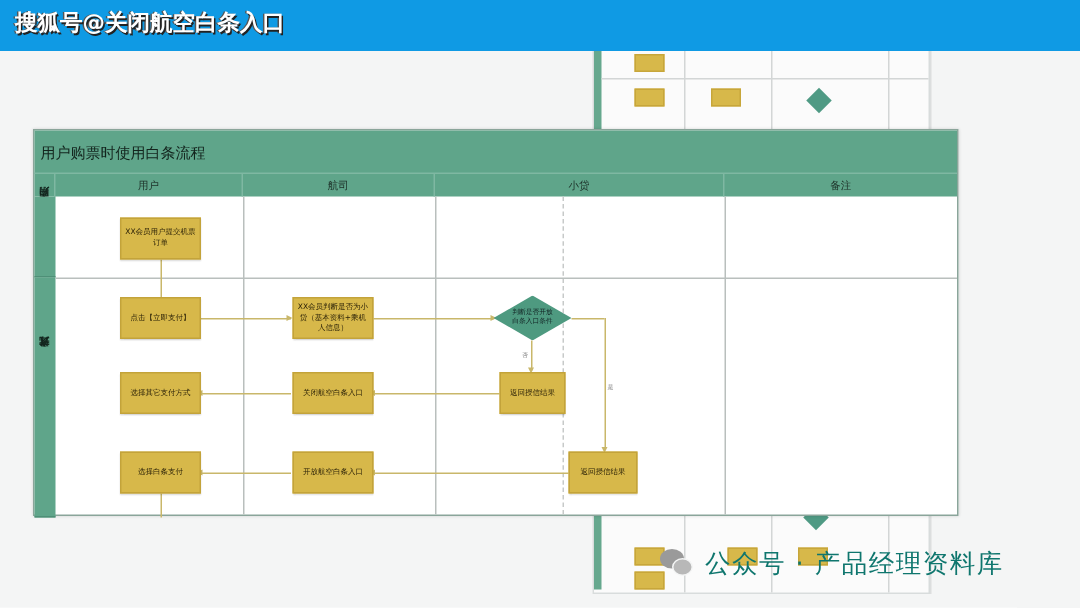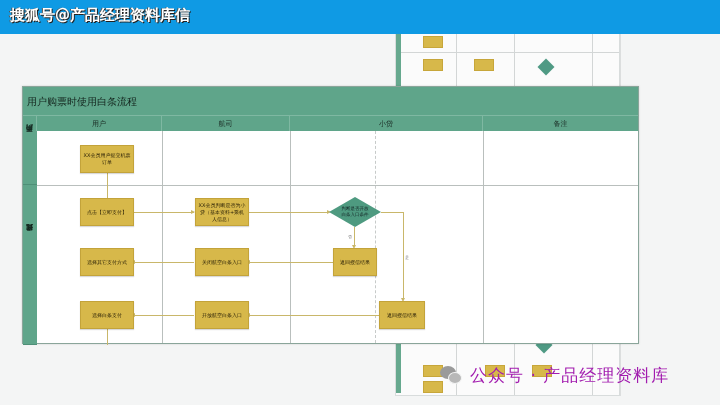--- a/index.html
+++ b/index.html
@@ -50,21 +50,21 @@
   .arrow.right { border-top: 2px solid transparent; border-bottom: 2px solid transparent; border-left: 4px solid #c9b76a; }
   .arrow.left { border-top: 2px solid transparent; border-bottom: 2px solid transparent; border-right: 4px solid #c9b76a; }
   .arrow.down { border-left: 2px solid transparent; border-right: 2px solid transparent; border-top: 4px solid #c9b76a; }
   .edge-label { position: absolute; font-size: 4px; color: #777; }
 
   
   .watermark { position: absolute; left: 440px; top: 364px; display: flex; align-items: center; }
   .wm-icon { width: 24px; height: 20px; position: relative; margin-right: 6px; }
   .wm-bubble1 { position: absolute; left: 0; top: 0; width: 16px; height: 13px; background: #9a9a9a; border-radius: 50%; }
   .wm-bubble2 { position: absolute; left: 8px; top: 6px; width: 14px; height: 12px; background: #b8b8b8; border-radius: 50%; border: 1px solid #f4f5f5; }
-  .wm-text { font-size: 17px; color: #a21caf; letter-spacing: 1px; }
+  .wm-text { font-size: 17px; color: #0f766e; letter-spacing: 1px; }
 </style>
 </head>
 <body>
 
 <div class="canvas">
 
   <div class="thumb">
     <div class="thumb-head">
       <div class="thumb-title">用户购票时使用白条流程</div>
       <div class="thumb-cols">
@@ -85,21 +85,21 @@
     <div class="thumb-dia" style="left:144px;top:54px"></div>
     <div class="thumb-box" style="left:27px;top:358px"></div>
     <div class="thumb-box" style="left:27px;top:374px"></div>
     <div class="thumb-box" style="left:89px;top:358px"></div>
     <div class="thumb-box" style="left:136px;top:358px"></div>
     <div class="thumb-dia" style="left:142px;top:332px"></div>
   </div>
   <div class="thumb-right"></div>
 
   <div class="banner">
-    <div class="banner-text">搜狐号@产品经理资料库信</div>
+    <div class="banner-text">搜狐号@关闭航空白条入口</div>
   </div>
 
   <div class="diagram">
     <div class="diagram-header">
       <div class="diagram-title">用户购票时使用白条流程</div>
       <div class="col-headers">
         <div class="col-header lane-gap"></div>
         <div class="col-header" style="width:125px">用户</div>
         <div class="col-header" style="width:128px">航司</div>
         <div class="col-header" style="width:193px">小贷</div>

